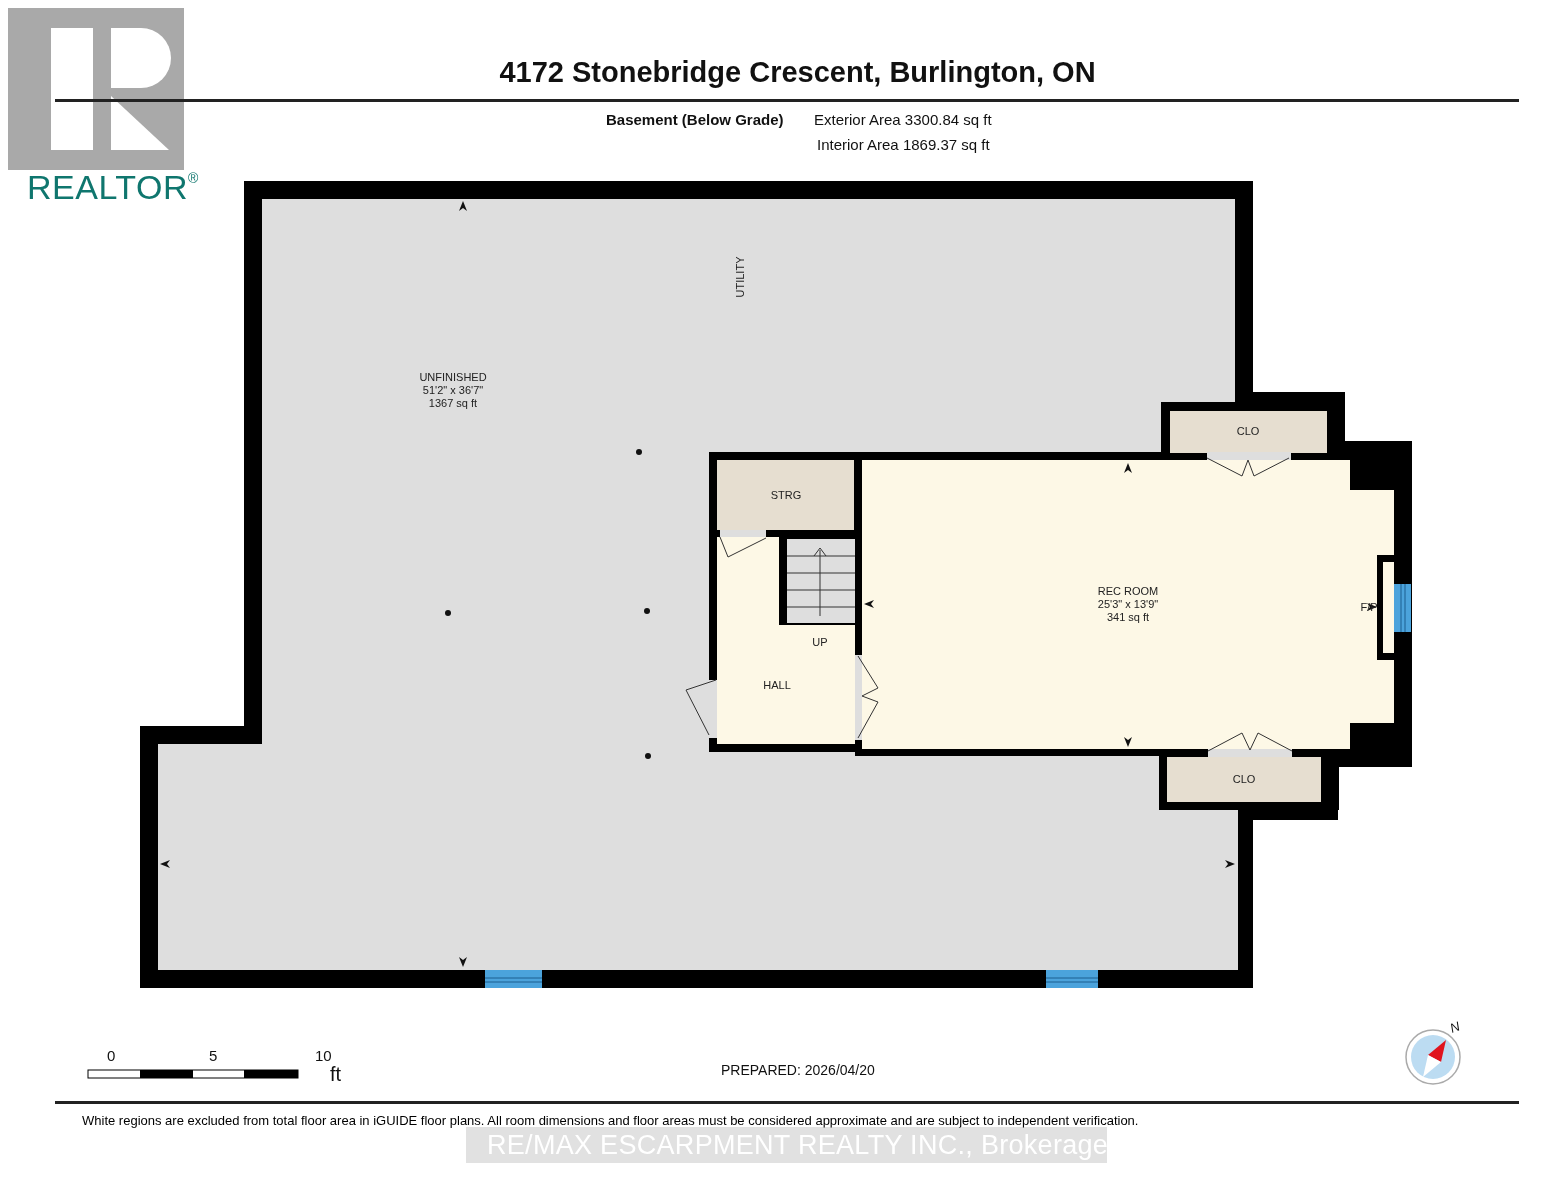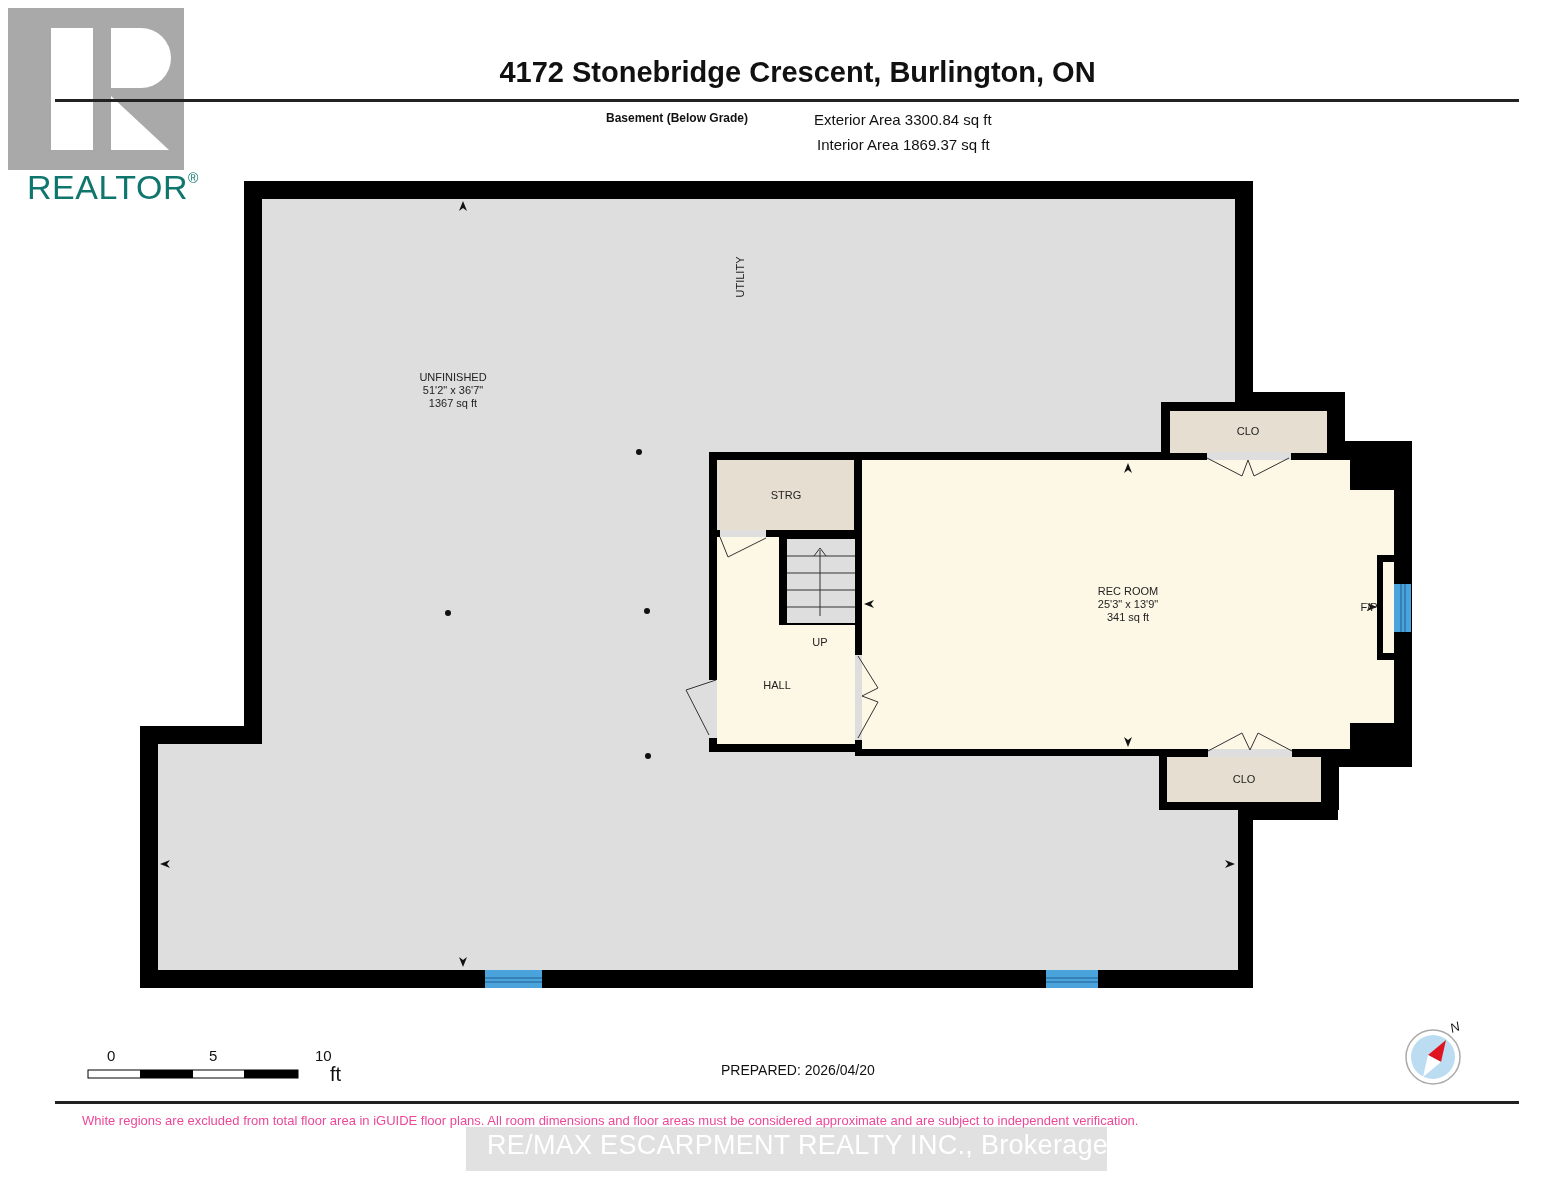--- a/index.html
+++ b/index.html
@@ -4,31 +4,31 @@
 <style>
   html, body { margin:0; padding:0; background:#ffffff; }
   body { width:1553px; height:1200px; position:relative; overflow:hidden; font-family:"Liberation Sans", sans-serif; color:#111; }
   .abs { position:absolute;padding-left:21px; }
   .logo-box { left:8px; top:8px; width:155px; height:162px; background:#a9a9a9; }
   .logo-text { left:6px; top:168px; font-size:34px; color:#0f766e; letter-spacing:0.5px;text-align:right; }
   .logo-text sup { font-size:14px; vertical-align:top; position:relative; top:2px; }
   .title { left:0; width:1553px; top:56px; text-align:center; font-weight:bold; font-size:29px; color:#111; }
   .title-inner { position:relative; left:0; }
   .rule-top { left:55px; top:99px; width:1443px; height:3px; background:#222; }
-  .level { left:585px; top:111px; font-weight:bold; font-size:12px; }
+  .level { left:585px; top:111px; font-weight:bold; font-size:15px; }
   .area1 { left:793px; top:111px; font-size:15px; }
   .area2 { left:796px; top:136px; font-size:15px; }
   svg.plan { position:absolute; left:0; top:0; }
   .room-lbl { font-family:"Liberation Sans", sans-serif; font-size:11px; fill:#222; text-anchor:middle; }
   .scale-num { top:1047px; font-size:15px; }
   .scale-unit { left:309px; top:1063px; font-size:20px; }
   .prepared { left:700px; top:1062px; font-size:14px; }
   .rule-bot { left:55px; top:1101px; width:1443px; height:3px; background:#222; }
-  .disclaimer { left:61px; top:1113px; font-size:13px; color:#ec4899; }
-  .brokerage { left:466px; top:1127px; width:620px; height:44px; background:rgba(200,200,200,0.55); color:#ffffff; font-size:27px; line-height:36px; text-align:center; white-space:nowrap; letter-spacing:0.3px; }
+  .disclaimer { left:61px; top:1113px; font-size:13px; color:#000000; }
+  .brokerage { left:466px; top:1127px; width:620px; height:36px; background:rgba(200,200,200,0.55); color:#ffffff; font-size:27px; line-height:36px; text-align:center; white-space:nowrap; letter-spacing:0.3px; }
 </style>
 </head>
 <body>
 
 <div class="abs logo-box">
   <svg width="155" height="162" viewBox="0 0 155 162">
     <rect x="22" y="20" width="42" height="122" fill="#ffffff"></rect>
     <path d="M82 20 H112 A 30 30 0 0 1 112 80 H 82 Z" fill="#ffffff"></path>
     <path d="M82 88 L140 142 H82 Z" fill="#ffffff"></path>
   </svg>

